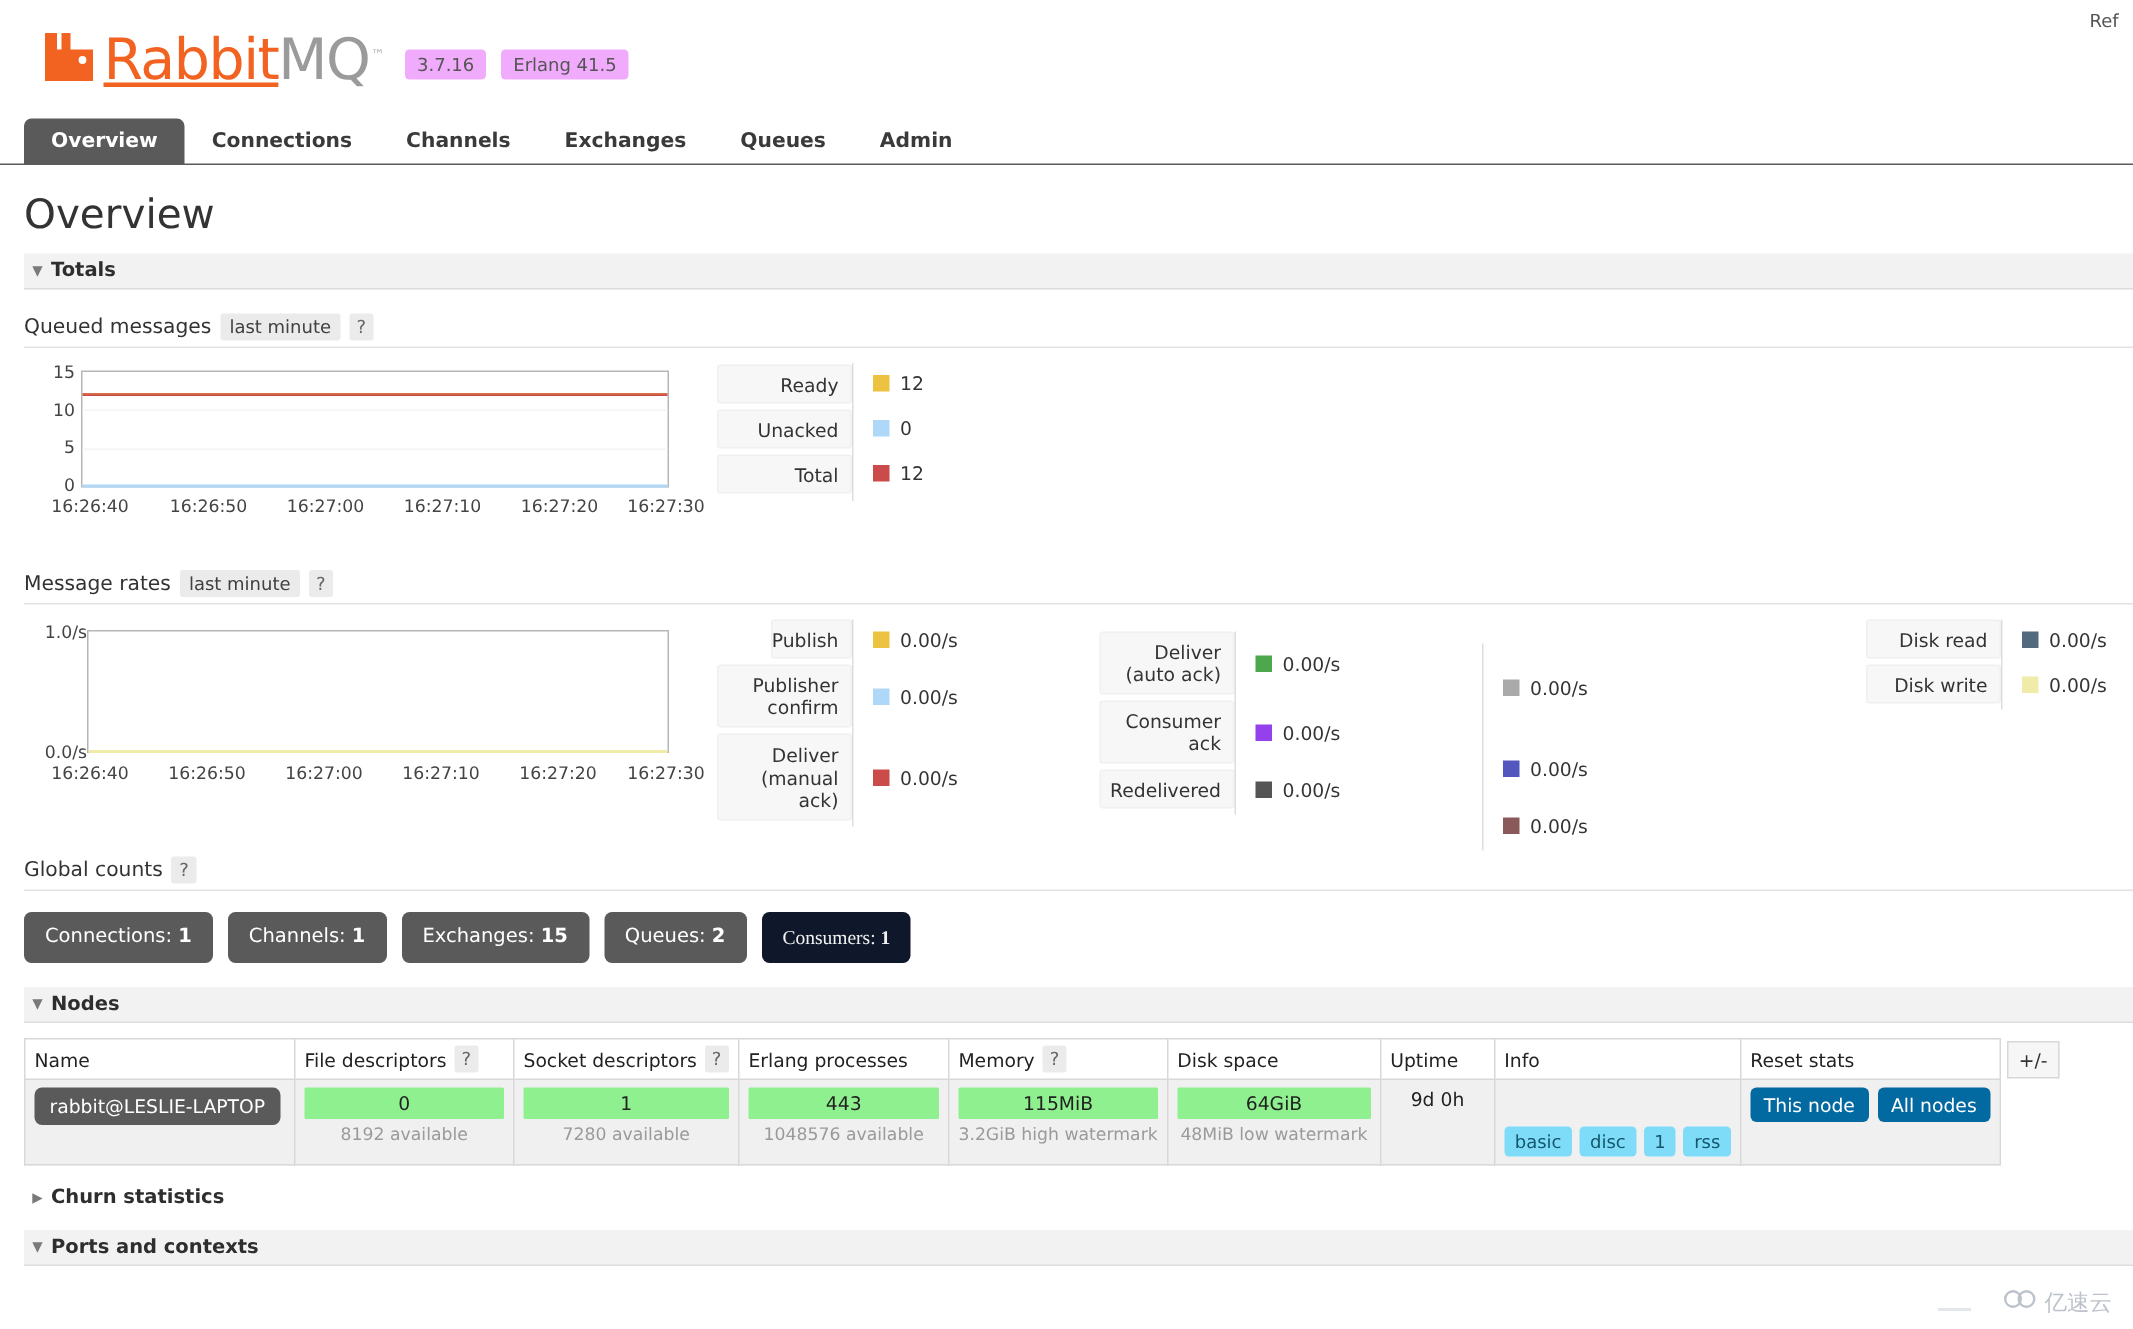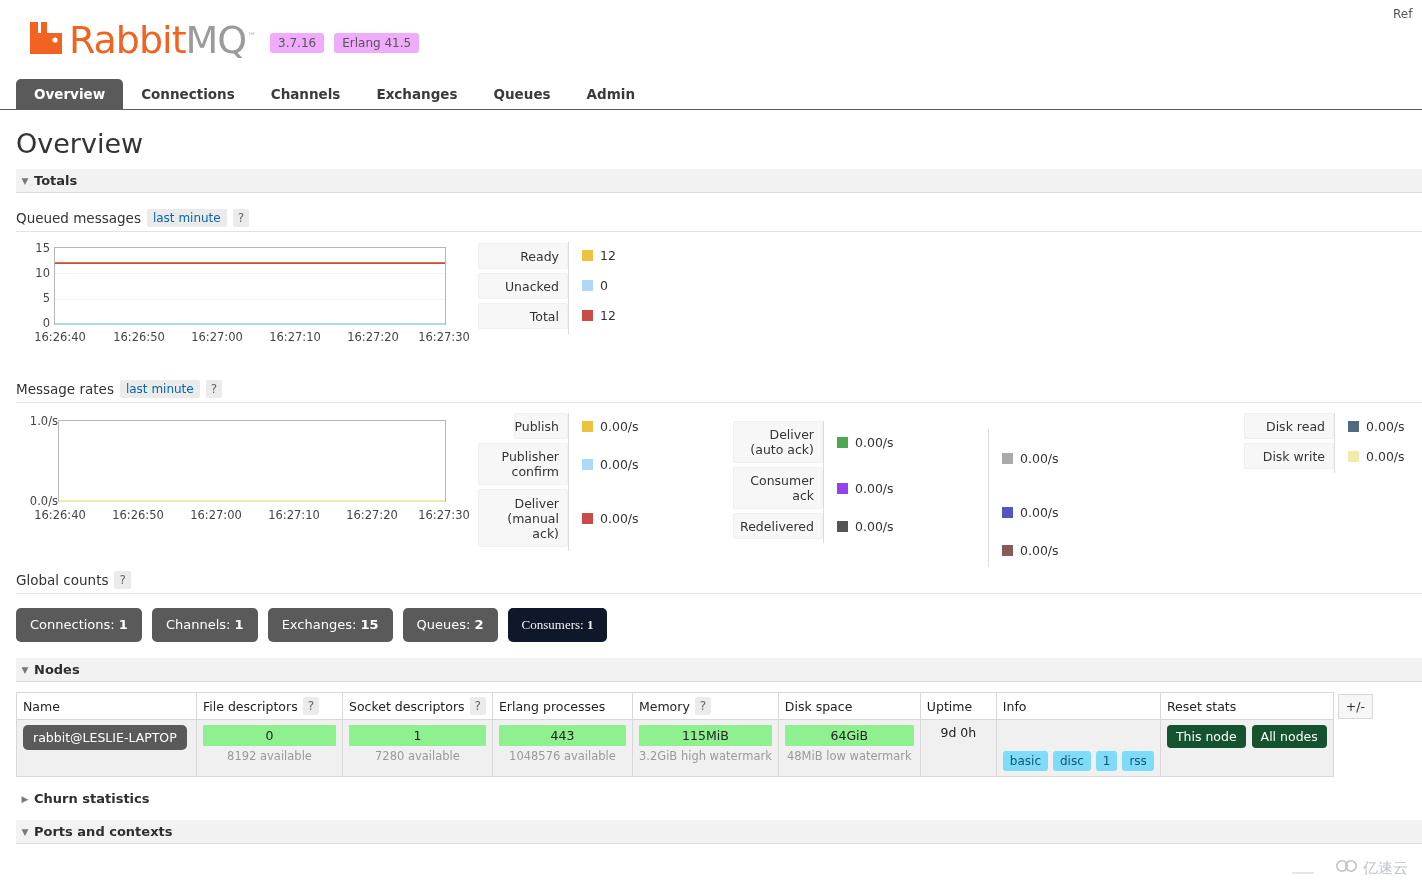--- a/index.html
+++ b/index.html
@@ -18,21 +18,21 @@
   .header { position: relative; height: 78px; }
   .logo-wrap {
     position: absolute; left: 28px; top: 16px;
     display: flex; align-items: flex-end;
   }
   .logo-mark { margin-right: 5px; }
   .logo-text {
     font-size: 38px; line-height: 38px; letter-spacing: -1px;
     font-family: "DejaVu Sans", "Liberation Sans", sans-serif;
   }
-  .logo-rabbit { color: #F26322; }
+  .logo-rabbit { color: #F26322; text-decoration: underline; }
   .logo-mq { color: #9b9b9b; }
   .logo-tm { font-size: 9px; color: #b0b0b0; vertical-align: super; margin-left:1px;}
   .versions { position: absolute; left: 270px; top: 33px; display: flex; gap: 10px; }
   .version-pill {
     background: #f0abfc; color: #555555;
     padding: 3px 8px; border-radius: 3px; font-size: 12px;
   }
   .refresh-note {
     position: absolute; right: 3px; top: 7px;
     font-size: 12px; color: #555555; white-space: nowrap; overflow: hidden;
@@ -72,21 +72,21 @@
   .section-label { font-weight: bold; font-size: 13px; color: #2e2e2e; }
 
   
   .sub-head {
     margin: 16px 0 0 16px; width: 1406px;
     border-bottom: 1px solid #e2e2e2; padding-bottom: 4px;
     display: flex; align-items: center; gap: 6px;
   }
   .sub-title { font-size: 13.5px; color: #333333; }
   .pill {
-    background: #ebebeb; color: #0369a1;
+    background: #ebebeb; color: #404040;
     padding: 2px 6px; font-size: 12px; border-radius: 2px; cursor: pointer;
   }
   .pill.q { color: #666666; padding: 2px 5px; }
 
   
   .chart-row { position: relative; margin-left: 16px; margin-top: 10px; }
   .chart-box { position: relative; }
   .yaxis { position: absolute; left: 0; top: 0; width: 34px; }
   .ylab {
     position: absolute; right: 0; font-size: 11.5px; color: #444444;
@@ -151,21 +151,21 @@
     display: block; font-size: 12.5px; border-radius: 1px;
   }
   .sub-note { color: #9a9a9a; font-size: 11.5px; margin-top: 3px; display: block; white-space: nowrap;}
   .info-tags { display: flex; gap: 5px; justify-content: center; }
   .tag-blue {
     background: #7fdcf8; color: #14566b; padding: 3px 7px;
     border-radius: 3px; font-size: 12px; cursor: pointer; margin-top: 26px;
   }
   .reset-btns { display: flex; gap: 6px; justify-content: center; }
   .btn-dark {
-    background: #14532d; color: #ffffff; padding: 4px 9px;
+    background: #0369a1; color: #ffffff; padding: 4px 9px;
     border-radius: 4px; font-size: 12.5px; cursor: pointer; white-space: nowrap;
   }
   .plusminus {
     border: 1px solid #d8d8d8; background: #f6f6f6; color: #333333;
     padding: 4px 7px; font-size: 12.5px; cursor: pointer;
   }
   .uptime-cell { background: #f0f0f0; color: #222222; }
 
   
   .foot-sec { margin-left: 16px; margin-top: 14px; width: 1406px; display: flex; align-items: center; cursor: pointer; }

